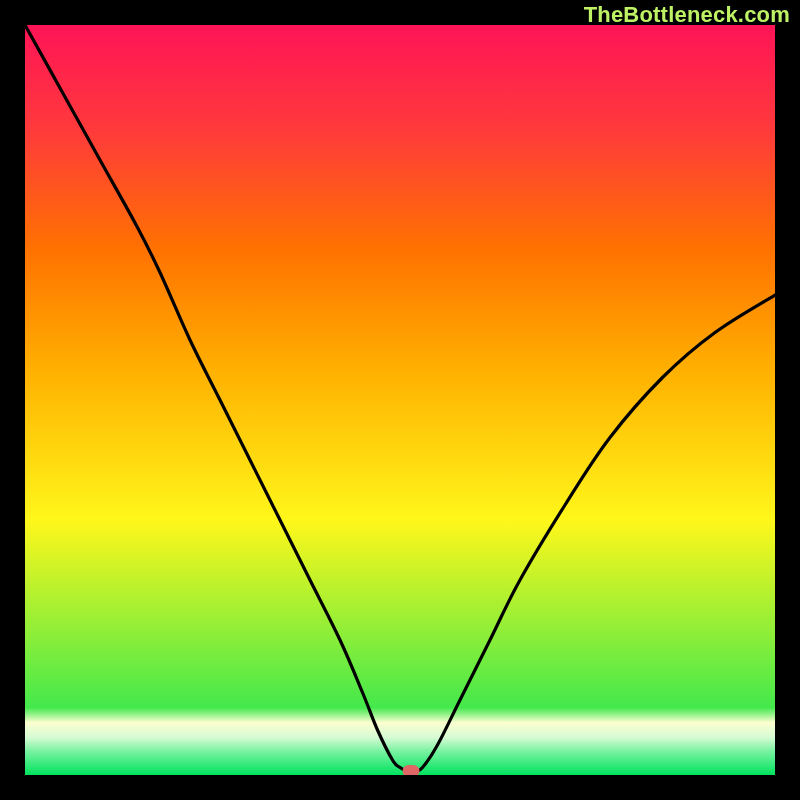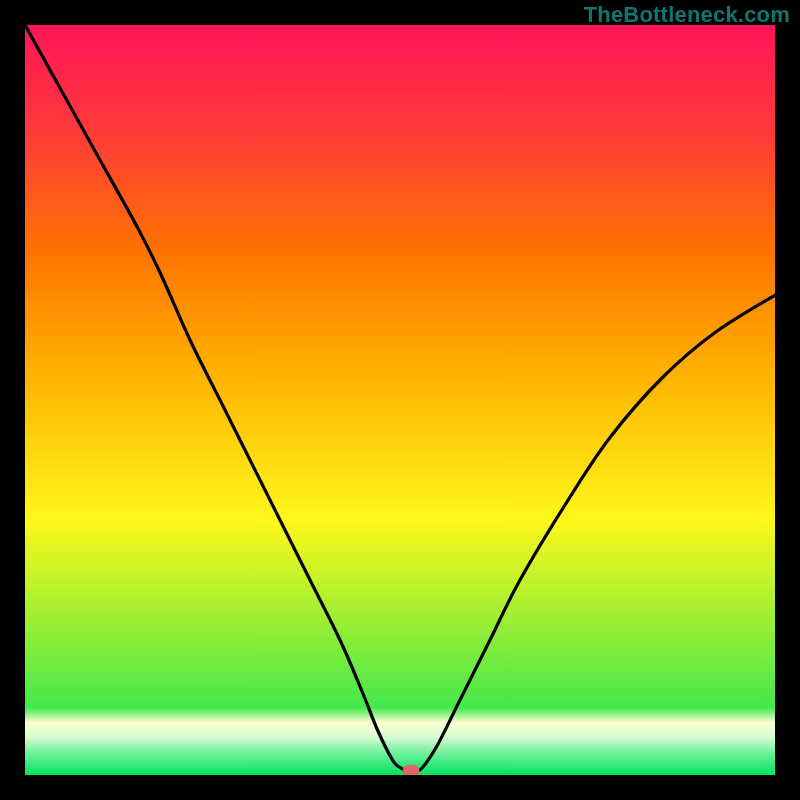--- a/index.html
+++ b/index.html
@@ -50,21 +50,21 @@
         #ff3a3b 86%,
         #ff1457 100%
       );
   }
   .watermark {
     position: absolute;
     top: 2px;
     right: 10px;
     font-size: 22px;
     font-weight: 600;
-    color: #0f766e;
+    color: #bef264;
     letter-spacing: 0.2px;
     user-select: none;
   }
   svg.curve {
     position: absolute;
     left: 0;
     top: 0;
     width: 100%;
     height: 100%;
   }

